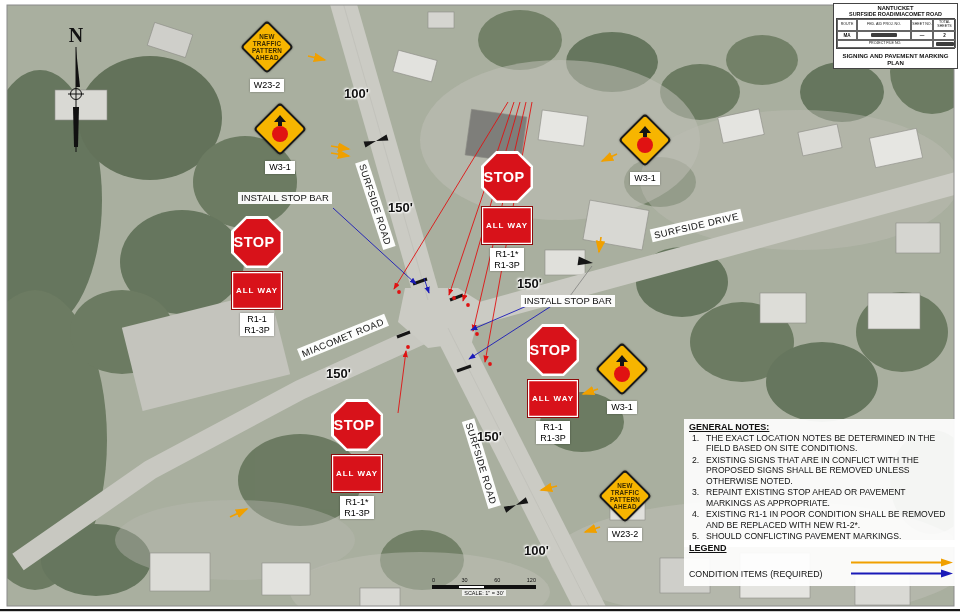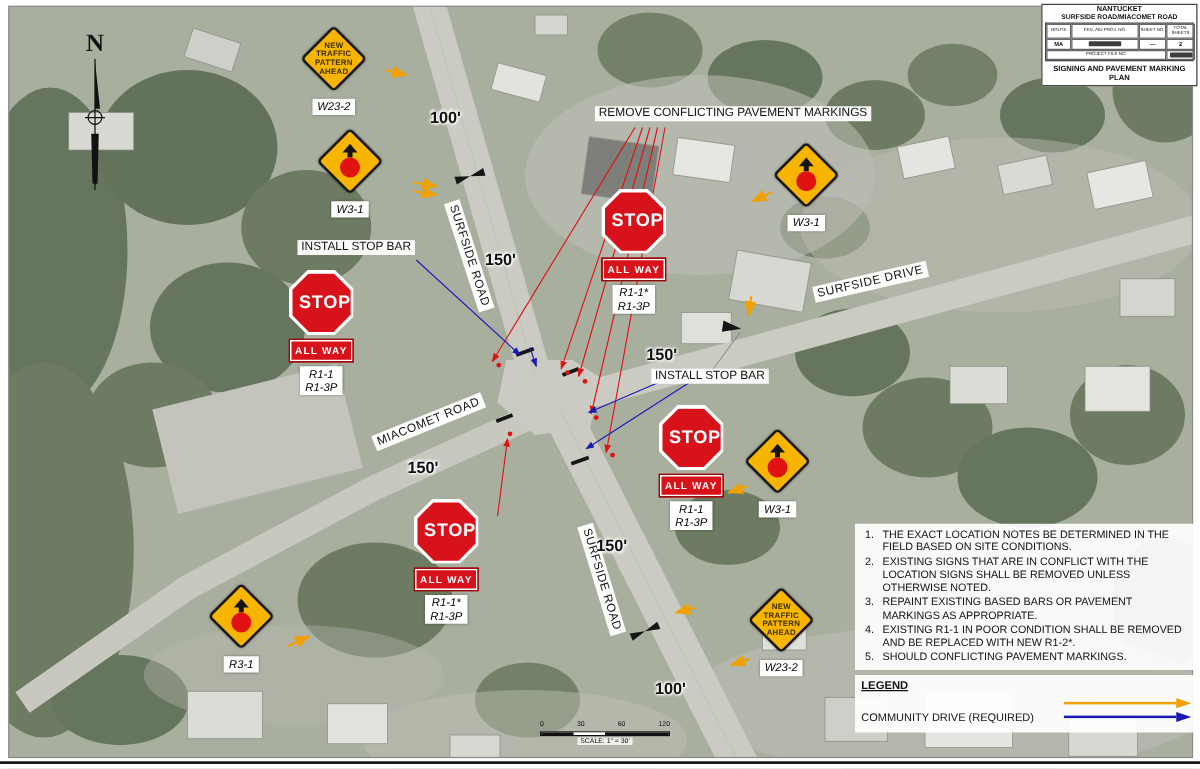--- a/index.html
+++ b/index.html
@@ -13,27 +13,27 @@
   .dist{color:#111;font-size:13px;font-weight:bold;white-space:nowrap;
         text-shadow:0 0 2px #fff,0 0 3px #fff,1px 1px 2px #fff,-1px -1px 2px #fff;}
   .roadlab{background:rgba(255,255,255,.97);color:#111;font-size:9.5px;font-weight:500;
         padding:1px 3px;white-space:nowrap;letter-spacing:.5px;transform-origin:center;}
 
   
   .sign-group{position:absolute;display:flex;flex-direction:column;align-items:center;gap:3px;width:90px;margin-left:-45px;}
   .octo-out{width:52px;height:52px;background:#fff;display:flex;align-items:center;justify-content:center;
      clip-path:polygon(29% 0,71% 0,100% 29%,100% 71%,71% 100%,29% 100%,0 71%,0 29%);
      filter:drop-shadow(0 0 1px rgba(0,0,0,.6));}
-  .octo-in{width:47px;height:47px;background:#d8121a;display:flex;align-items:center;justify-content:flex-end;
+  .octo-in{width:47px;height:47px;background:#d8121a;display:flex;align-items:center;justify-content:flex-start;
      clip-path:polygon(29% 0,71% 0,100% 29%,100% 71%,71% 100%,29% 100%,0 71%,0 29%);}
   .octo-in span{color:#fff;font-weight:bold;font-size:14.5px;letter-spacing:.5px;}
   .allway{background:#d8121a;color:#fff;font-size:8px;font-weight:bold;letter-spacing:1px;
-     padding:4px 4px;border:1px solid #8c0b0b;box-shadow:inset 0 0 0 1.2px #fff;white-space:nowrap;}
+     padding:14px 4px;border:1px solid #8c0b0b;box-shadow:inset 0 0 0 1.2px #fff;white-space:nowrap;}
   .slabel{background:#fff;color:#000;font-size:9px;line-height:1.18;padding:1px 4px;text-align:center;
-     box-shadow:0 0 2px rgba(0,0,0,.35);font-style:italic;}
+     box-shadow:0 0 2px rgba(0,0,0,.35);}
   .slabel span{display:block;}
   .dwrap{width:58px;height:58px;display:flex;align-items:center;justify-content:center;}
   .diamond{width:38px;height:38px;background:#f7b500;border:2.5px solid #1a1a1a;border-radius:4px;
      transform:rotate(45deg);display:flex;align-items:center;justify-content:center;
      box-shadow:0 0 2px rgba(0,0,0,.5);}
   .dcontent{transform:rotate(-45deg);display:flex;flex-direction:column;align-items:center;justify-content:center;}
   .w23text{display:flex;flex-direction:column;align-items:center;line-height:1.12;}
   .w23text span{font-size:6.3px;font-weight:bold;color:#3c2c00;letter-spacing:.2px;}
 
   
@@ -257,21 +257,20 @@
         </div>
     </div>
     <div class="tpt">SIGNING AND PAVEMENT MARKING PLAN</div>
   </div>
 
   <div class="abs roadlab" style="left:330px;top:198px;transform:rotate(72deg);">SURFSIDE ROAD</div>
   <div class="abs roadlab" style="left:650px;top:219px;transform:rotate(-13deg);">SURFSIDE DRIVE</div>
   <div class="abs roadlab" style="left:296px;top:331px;transform:rotate(-22deg);">MIACOMET ROAD</div>
   <div class="abs roadlab" style="left:436px;top:457px;transform:rotate(73deg);">SURFSIDE ROAD</div>
 
-  <div class="abs callout" style="left:476px;top:85px;">REMOVE CONFLICTING PAVEMENT MARKINGS</div>
   <div class="abs callout" style="left:238px;top:192px;">INSTALL STOP BAR</div>
   <div class="abs callout" style="left:521px;top:295px;">INSTALL STOP BAR</div>
 
   <div class="abs dist" style="left:344px;top:86px;">100'</div>
   <div class="abs dist" style="left:388px;top:200px;">150'</div>
   <div class="abs dist" style="left:517px;top:276px;">150'</div>
   <div class="abs dist" style="left:326px;top:366px;">150'</div>
   <div class="abs dist" style="left:477px;top:429px;">150'</div>
   <div class="abs dist" style="left:524px;top:543px;">100'</div>
 
@@ -344,35 +343,20 @@
               <path d="M15,1 L21,8 L17,8 L17,12 L13,12 L13,8 L9,8 Z" fill="#141414"></path>
               <circle cx="15" cy="20" r="8" fill="#e01212"></circle>
             </svg>
     </div>
         </div>
       </div>
     <div class="slabel">
         <span>W3-1</span>
       </div>
   </div>
-  <div class="sign-group" style="left:193px;top:464px;">
-    <div class="dwrap">
-        <div class="diamond">
-          <div class="dcontent">
-      <svg width="30" height="30" viewBox="0 0 30 30">
-              <path d="M15,1 L21,8 L17,8 L17,12 L13,12 L13,8 L9,8 Z" fill="#141414"></path>
-              <circle cx="15" cy="20" r="8" fill="#e01212"></circle>
-            </svg>
-    </div>
-        </div>
-      </div>
-    <div class="slabel">
-        <span>R3-1</span>
-      </div>
-  </div>
 
   <div class="sign-group" style="left:257px;top:216px;">
     <div class="octo-out">
         <div class="octo-in">
           <span>STOP</span>
         </div>
       </div>
     <div class="allway">ALL WAY</div>
     <div class="slabel">
         <span>R1-1</span>
@@ -413,31 +397,32 @@
         </div>
       </div>
     <div class="allway">ALL WAY</div>
     <div class="slabel">
         <span>R1-1*</span>
         <span>R1-3P</span>
       </div>
   </div>
 
   <div class="abs panel" id="notes">
+    <div class="nt">GENERAL NOTES:</div>
     <div class="nrow">
         <span class="nn">1.</span>
         <span class="nx">THE EXACT LOCATION NOTES BE DETERMINED IN THE FIELD BASED ON SITE CONDITIONS.</span>
       </div>
     <div class="nrow">
         <span class="nn">2.</span>
-        <span class="nx">EXISTING SIGNS THAT ARE IN CONFLICT WITH THE LOCATION SIGNS SHALL BE REMOVED UNLESS OTHERWISE NOTED.</span>
+        <span class="nx">EXISTING SIGNS THAT ARE IN CONFLICT WITH THE PROPOSED SIGNS SHALL BE REMOVED UNLESS OTHERWISE NOTED.</span>
       </div>
     <div class="nrow">
         <span class="nn">3.</span>
-        <span class="nx">REPAINT EXISTING BASED BARS OR PAVEMENT MARKINGS AS APPROPRIATE.</span>
+        <span class="nx">REPAINT EXISTING STOP AHEAD OR PAVEMENT MARKINGS AS APPROPRIATE.</span>
       </div>
     <div class="nrow">
         <span class="nn">4.</span>
         <span class="nx">EXISTING R1-1 IN POOR CONDITION SHALL BE REMOVED AND BE REPLACED WITH NEW R1-2*.</span>
       </div>
     <div class="nrow">
         <span class="nn">5.</span>
         <span class="nx">SHOULD CONFLICTING PAVEMENT MARKINGS.</span>
       </div>
   </div>
@@ -447,21 +432,21 @@
     <div class="lrow">
       <span class="ll"></span>
       <svg width="102" height="9" viewBox="0 0 102 9">
         <g fill="#f0a000">
             <rect x="0" y="3.5" width="90" height="2"></rect>
             <polygon points="90,0.5 102,4.5 90,8.5"></polygon>
           </g>
       </svg>
     </div>
     <div class="lrow">
-      <span class="ll">COMMUNITY DRIVE (REQUIRED)</span>
+      <span class="ll">CONDITION ITEMS (REQUIRED)</span>
       <svg width="102" height="9" viewBox="0 0 102 9">
         <g fill="#1a1ab8">
             <rect x="0" y="3.5" width="90" height="2"></rect>
             <polygon points="90,0.5 102,4.5 90,8.5"></polygon>
           </g>
       </svg>
     </div>
   </div>
 
   <div class="abs" id="scalebar">

